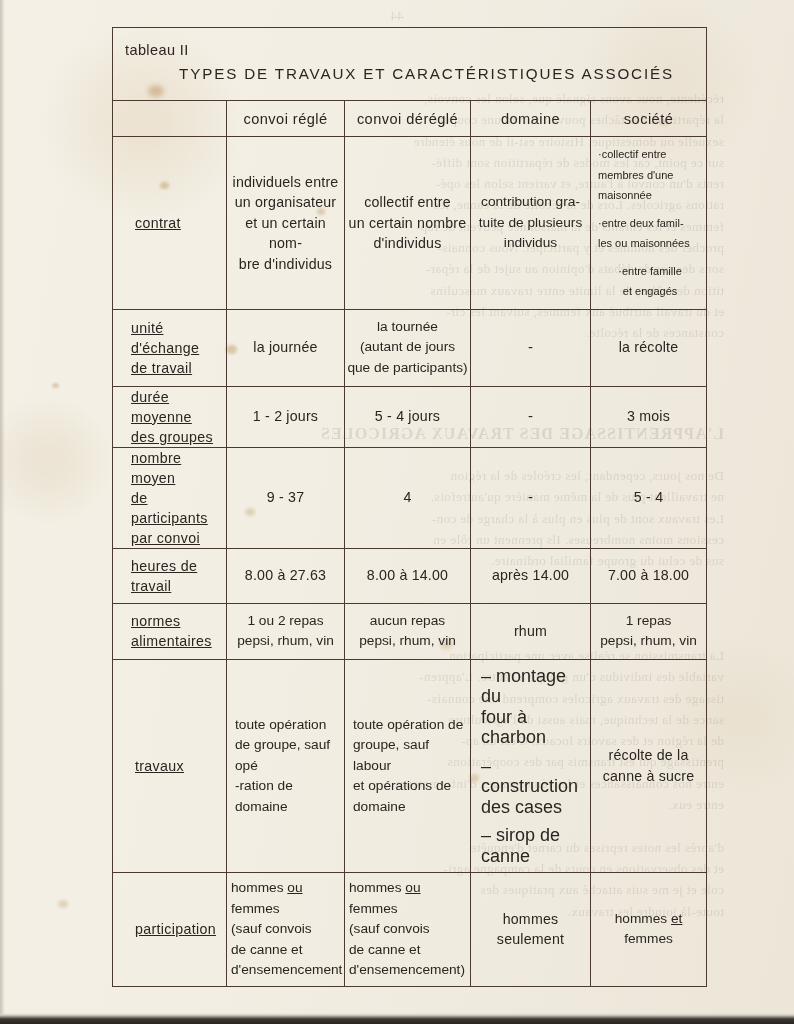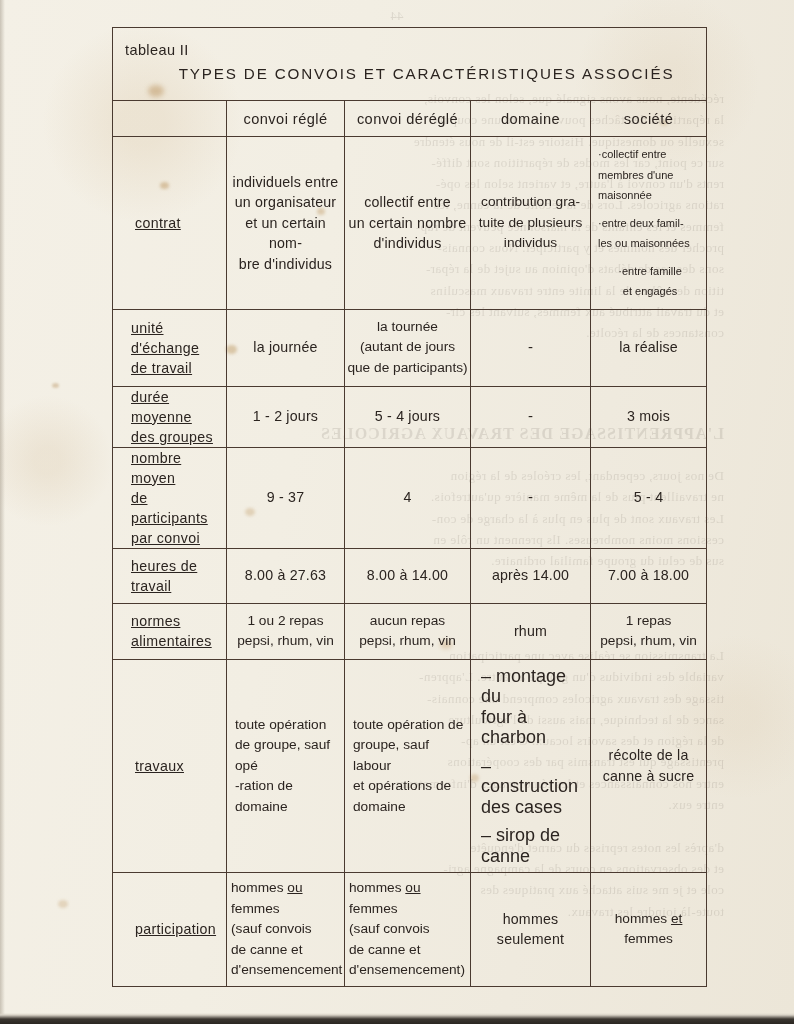--- a/index.html
+++ b/index.html
@@ -225,21 +225,21 @@
         <col style="width:126px">
         <col style="width:120px">
         <col style="width:116px">
       </colgroup>
 
       <thead>
         <tr class="cap-row">
           <td colspan="5">
             <div id="caption-box">
               <div id="tableau-label">tableau II</div>
-              <div id="caption-title">TYPES DE CONVOIS ET CARACTÉRISTIQUES ASSOCIÉS</div>
+              <div id="caption-title">TYPES DE TRAVAUX ET CARACTÉRISTIQUES ASSOCIÉS</div>
             </div>
           </td>
         </tr>
         <tr>
           <td></td>
           <td>convoi réglé</td>
           <td>convoi déréglé</td>
           <td>domaine</td>
           <td>société</td>
         </tr>
@@ -271,21 +271,21 @@
         </tr>
 
         <tr style="height:77px">
           <td class="rowhead" style="white-space:pre-line">unité d'échange
 de travail</td>
           <td class="cell">la journée</td>
           <td class="cell tight" style="white-space:pre-line">la tournée
 (autant de jours
 que de participants)</td>
           <td class="cell dash">-</td>
-          <td class="cell">la réalise</td>
+          <td class="cell">la récolte</td>
         </tr>
 
         <tr style="height:55px">
           <td class="rowhead" style="white-space:pre-line">durée moyenne
 des groupes</td>
           <td class="cell">1 - 2 jours</td>
           <td class="cell">5 - 4 jours</td>
           <td class="cell dash">-</td>
           <td class="cell">3 mois</td>
         </tr>

